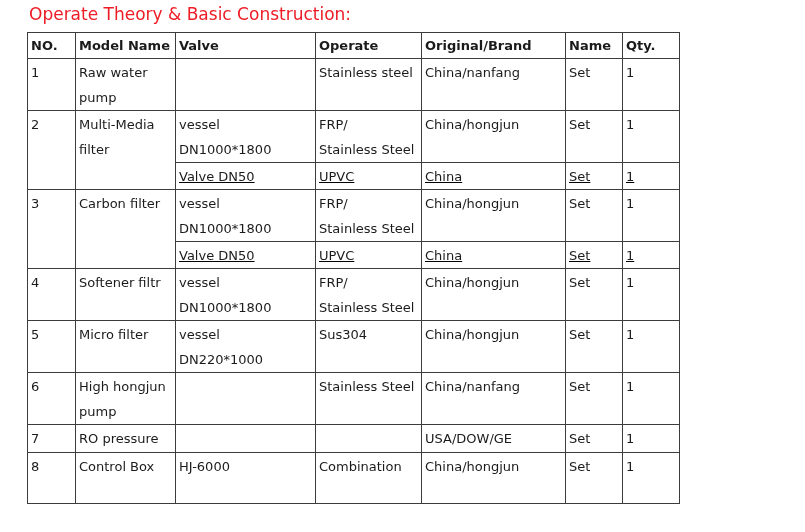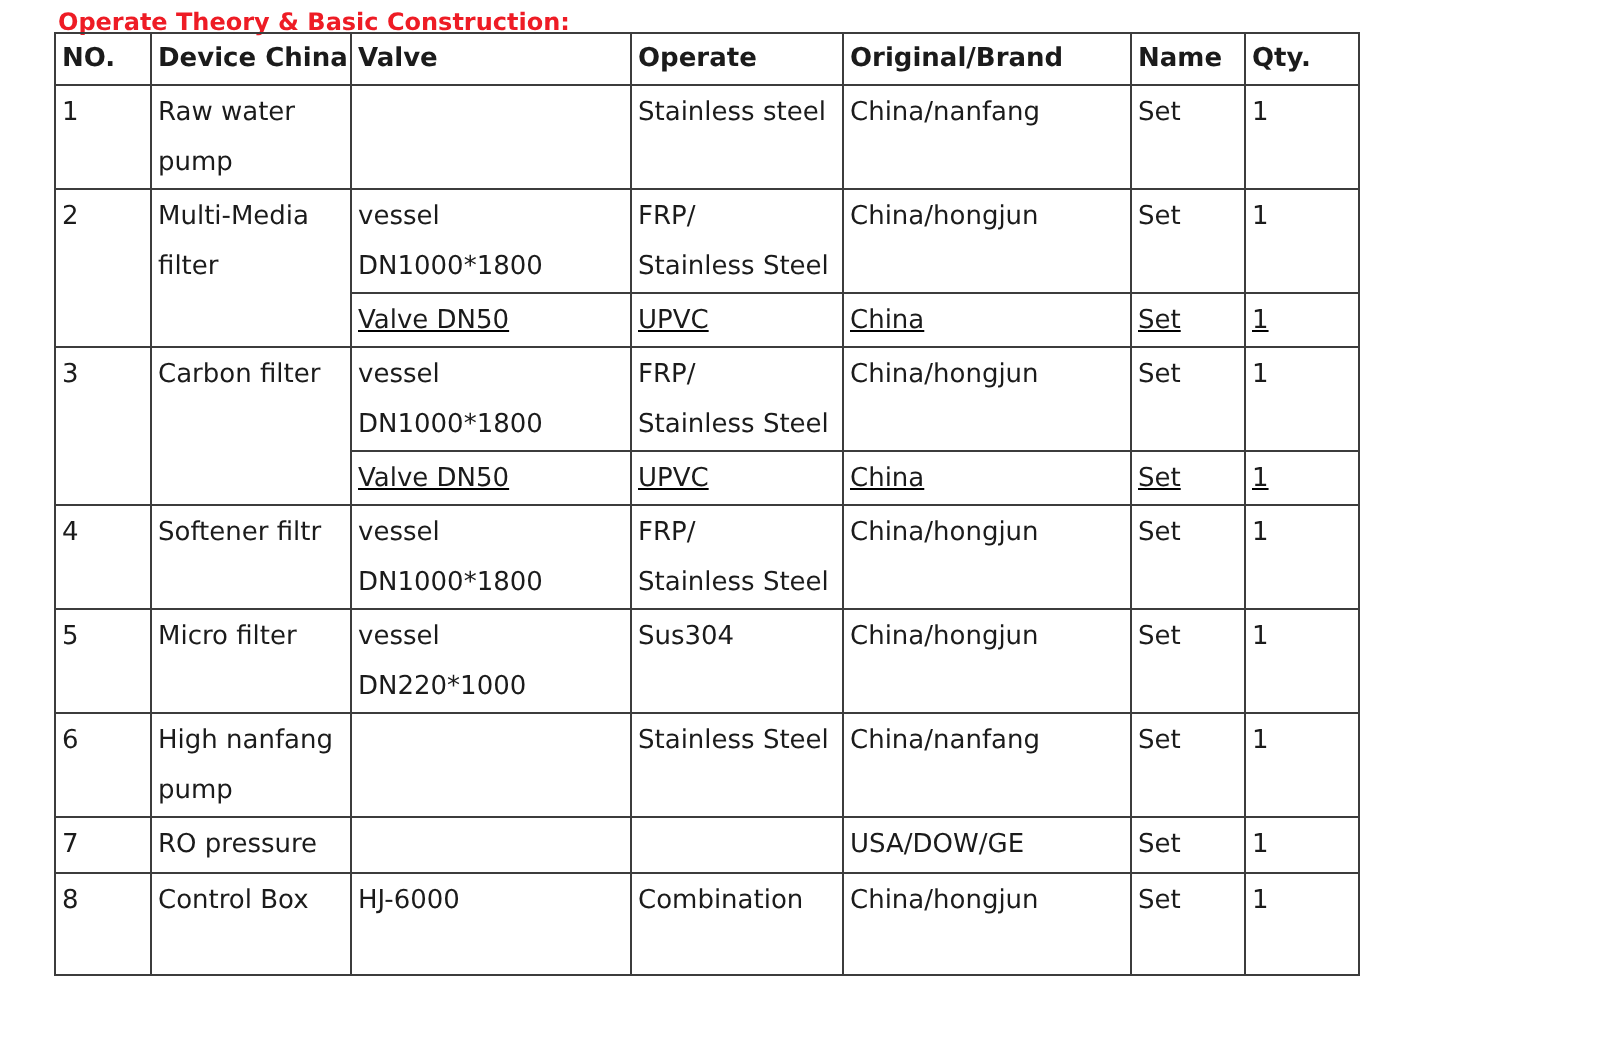--- a/index.html
+++ b/index.html
@@ -6,29 +6,29 @@
   html, body {
     width: 805px; height: 532px;
     background: #ffffff;
     font-family: "DejaVu Sans", "Liberation Sans", sans-serif;
     position: relative;
     overflow: hidden;
   }
   .page-title {
     position: absolute;
     left: 29px; top: 4px;
-    font-size: 12px;
-    font-weight: bold;
+    font-size: 17px;
+    font-weight: normal;
     color: #ee1c25;
     letter-spacing: 0px;
     white-space: nowrap;
   }
   table.equipment {
     position: absolute;
-    left: 27px; top: 16px;
+    left: 27px; top: 32px;
     width: 652px;
     border-collapse: collapse;
     table-layout: fixed;
   }
   table.equipment th,
   table.equipment td {
     border: 1px solid #3c3c3c;
     font-size: 13px;
     color: #1b1b1b;
     overflow: hidden;
@@ -63,21 +63,21 @@
       <col style="width:100px">
       <col style="width:140px">
     <col style="width:106px">
       <col style="width:144px">
       <col style="width:57px">
       <col style="width:57px">
   </colgroup>
   <thead>
     <tr class="hdr">
       <th>NO.</th>
-      <th>Device China</th>
+      <th>Model Name</th>
       <th>Valve</th>
       <th>Operate</th>
       <th>Original/Brand</th>
       <th>Name</th>
       <th>Qty.</th>
     </tr>
   </thead>
   <tbody>
     <tr class="h52">
       <td>1</td>
@@ -142,21 +142,21 @@
       <td>Micro filter</td>
       <td>vessel
 DN220*1000</td>
       <td>Sus304</td>
       <td>China/hongjun</td>
       <td>Set</td>
       <td>1</td>
     </tr>
     <tr class="h52">
       <td>6</td>
-      <td>High nanfang
+      <td>High hongjun
 pump</td>
       <td></td>
       <td>Stainless Steel</td>
       <td>China/nanfang</td>
       <td>Set</td>
       <td>1</td>
     </tr>
     <tr class="h28">
       <td>7</td>
       <td>RO pressure</td>

